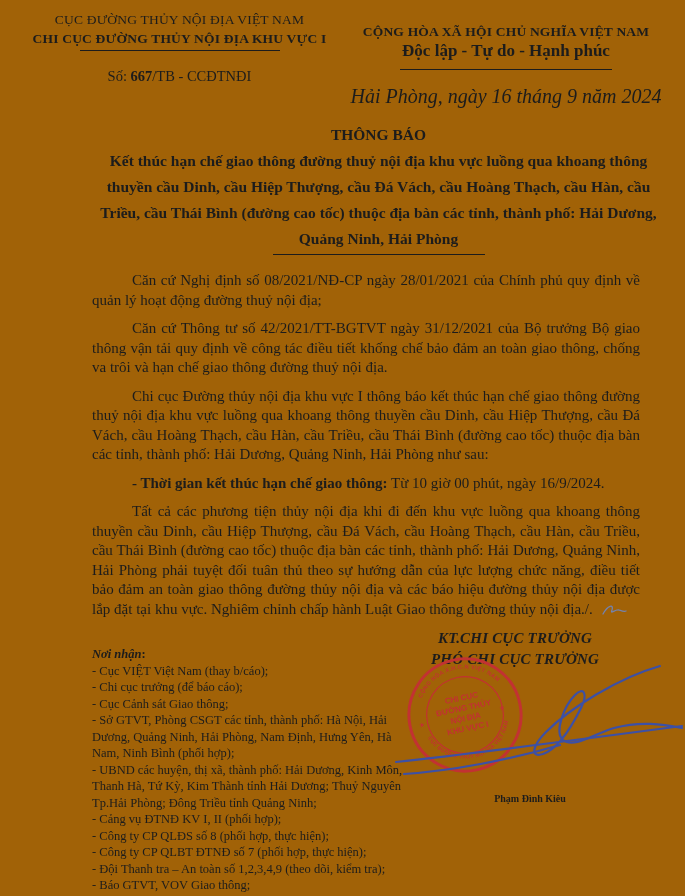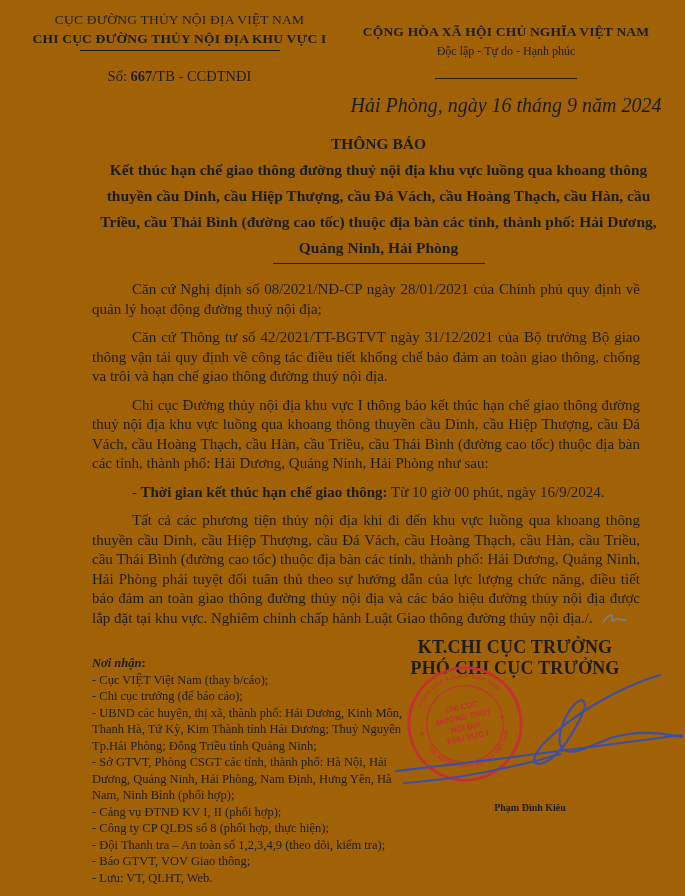--- a/index.html
+++ b/index.html
@@ -13,39 +13,39 @@
     overflow:hidden;
   }
   
   .header{display:flex;padding-top:10px;}
   .header-left{width:345px;text-align:center;padding-left:14px;box-sizing:border-box;}
   .header-right{flex:1;text-align:center;padding-right:18px;box-sizing:border-box;margin-top:12px;}
   .h-small{font-size:13.5px;line-height:19px;letter-spacing:.2px;}
   .h-bold{font-weight:bold;}
   .h-underline{width:200px;border-bottom:1.4px solid var(--ink-color,#1c1c1c);margin:2px auto 0;}
   .doc-number{margin-top:17px;font-size:14.5px;}
-  .motto{display:inline-block;font-weight:normal;font-size:12px;line-height:20px;border-bottom:1.4px solid var(--ink-color,#1c1c1c);padding:0 2px 17px;}
+  .motto{display:inline-block;font-weight:bold;font-size:17px;line-height:20px;border-bottom:1.4px solid var(--ink-color,#1c1c1c);padding:0 2px 8px;}
   .dateline{margin-top:15px;font-style:italic;font-size:20px;}
   
   .title-block{margin:16px 18px 0 90px;text-align:center;}
   .title-heading{font-weight:bold;font-size:15.5px;line-height:22px;}
   .title-subtitle{font-weight:bold;font-size:15.5px;line-height:26px;margin-top:2px;}
   .title-rule{width:212px;border-bottom:1.8px solid var(--ink-color,#1c1c1c);margin:2px auto 0;}
   
   .body-text{margin:16px 45px 0 92px;text-align:justify;font-size:15px;line-height:19.5px;}
   .body-text p{margin:0 0 9px;text-indent:40px;}
   .para-last{position:relative;}
   .initial-mark{display:inline-block;vertical-align:-3px;margin-left:8px;}
   
   .footer{position:relative;height:250px;margin-top:4px;}
   .recipients{position:absolute;left:92px;top:18px;width:330px;font-size:12.5px;line-height:16.5px;}
   .recipients-label{font-weight:bold;font-style:italic;}
   .recipients-label .colon{font-style:normal;}
   .sign-block{position:absolute;left:365px;top:0;width:300px;text-align:center;}
-  .sign-title{font-weight:bold;font-size:18px;line-height:21px;letter-spacing:.2px;}
+  .sign-title{font-weight:bold;font-size:15px;line-height:21px;letter-spacing:.2px;font-style:italic;}
   .signer-name{position:absolute;left:400px;top:165px;width:260px;text-align:center;font-weight:bold;font-size:10px;}
   
   .seal{position:absolute;left:406px;top:28px;width:118px;height:118px;}
   .seal svg{width:100%;height:100%;}
   .seal-arc-text{font-family:"Liberation Sans","DejaVu Sans",sans-serif;font-size:7.6px;font-weight:bold;letter-spacing:.6px;fill:var(--seal-color,#c23232);}
   .seal-arc-text.small{font-size:7.2px;letter-spacing:.4px;}
   .seal-center{font-family:"Liberation Sans","DejaVu Sans",sans-serif;font-weight:bold;font-size:11px;fill:var(--seal-color,#c23232);}
   .seal-star{font-size:9px;fill:var(--seal-color,#c23232);}
   
   .signature{position:absolute;left:388px;top:20px;width:297px;height:140px;}
@@ -87,24 +87,26 @@
         </svg></p>
   </div>
 
   <div class="footer">
 
     <div class="recipients">
       <div class="recipients-label"><span>Nơi nhận</span><span class="colon">:</span></div>
       <div>
           <div class="recipient-item">- Cục VIỆT Việt Nam (thay b/cáo);</div>
           <div class="recipient-item">- Chi cục trưởng (để báo cáo);</div>
+          <div class="recipient-item">- Cục Cảnh sát Giao thông;</div>
+          <div class="recipient-item">- Sở GTVT, Phòng CSGT các tỉnh, thành phố: Hà Nội, Hải Dương, Quảng Ninh, Hải Phòng, Nam Định, Hưng Yên, Hà Nam, Ninh Bình (phối hợp);</div>
           <div class="recipient-item">- UBND các huyện, thị xã, thành phố: Hải Dương, Kinh Môn, Thanh Hà, Tứ Kỳ, Kim Thành tỉnh Hải Dương; Thuỷ Nguyên Tp.Hải Phòng; Đông Triều tỉnh Quảng Ninh;</div>
-          <div class="recipient-item">- Sở GTVT, Phòng CSGT các tỉnh, thành phố: Hà Nội, Hải Dương, Quảng Ninh, Hải Phòng, Nam Định, Hưng Yên, Hà Nam, Ninh Bình (phối hợp);</div>
           <div class="recipient-item">- Cảng vụ ĐTNĐ KV I, II (phối hợp);</div>
           <div class="recipient-item">- Công ty CP QLĐS số 8 (phối hợp, thực hiện);</div>
+          <div class="recipient-item">- Công ty CP QLBT ĐTNĐ số 7 (phối hợp, thực hiện);</div>
           <div class="recipient-item">- Đội Thanh tra – An toàn số 1,2,3,4,9 (theo dõi, kiểm tra);</div>
           <div class="recipient-item">- Báo GTVT, VOV Giao thông;</div>
           <div class="recipient-item">- Lưu: VT, QLHT, Web.</div>
         </div>
     </div>
 
     <div class="sign-block">
       <div class="sign-title">KT.CHI CỤC TRƯỞNG</div>
       <div class="sign-title">PHÓ CHI CỤC TRƯỞNG</div>
     </div>

